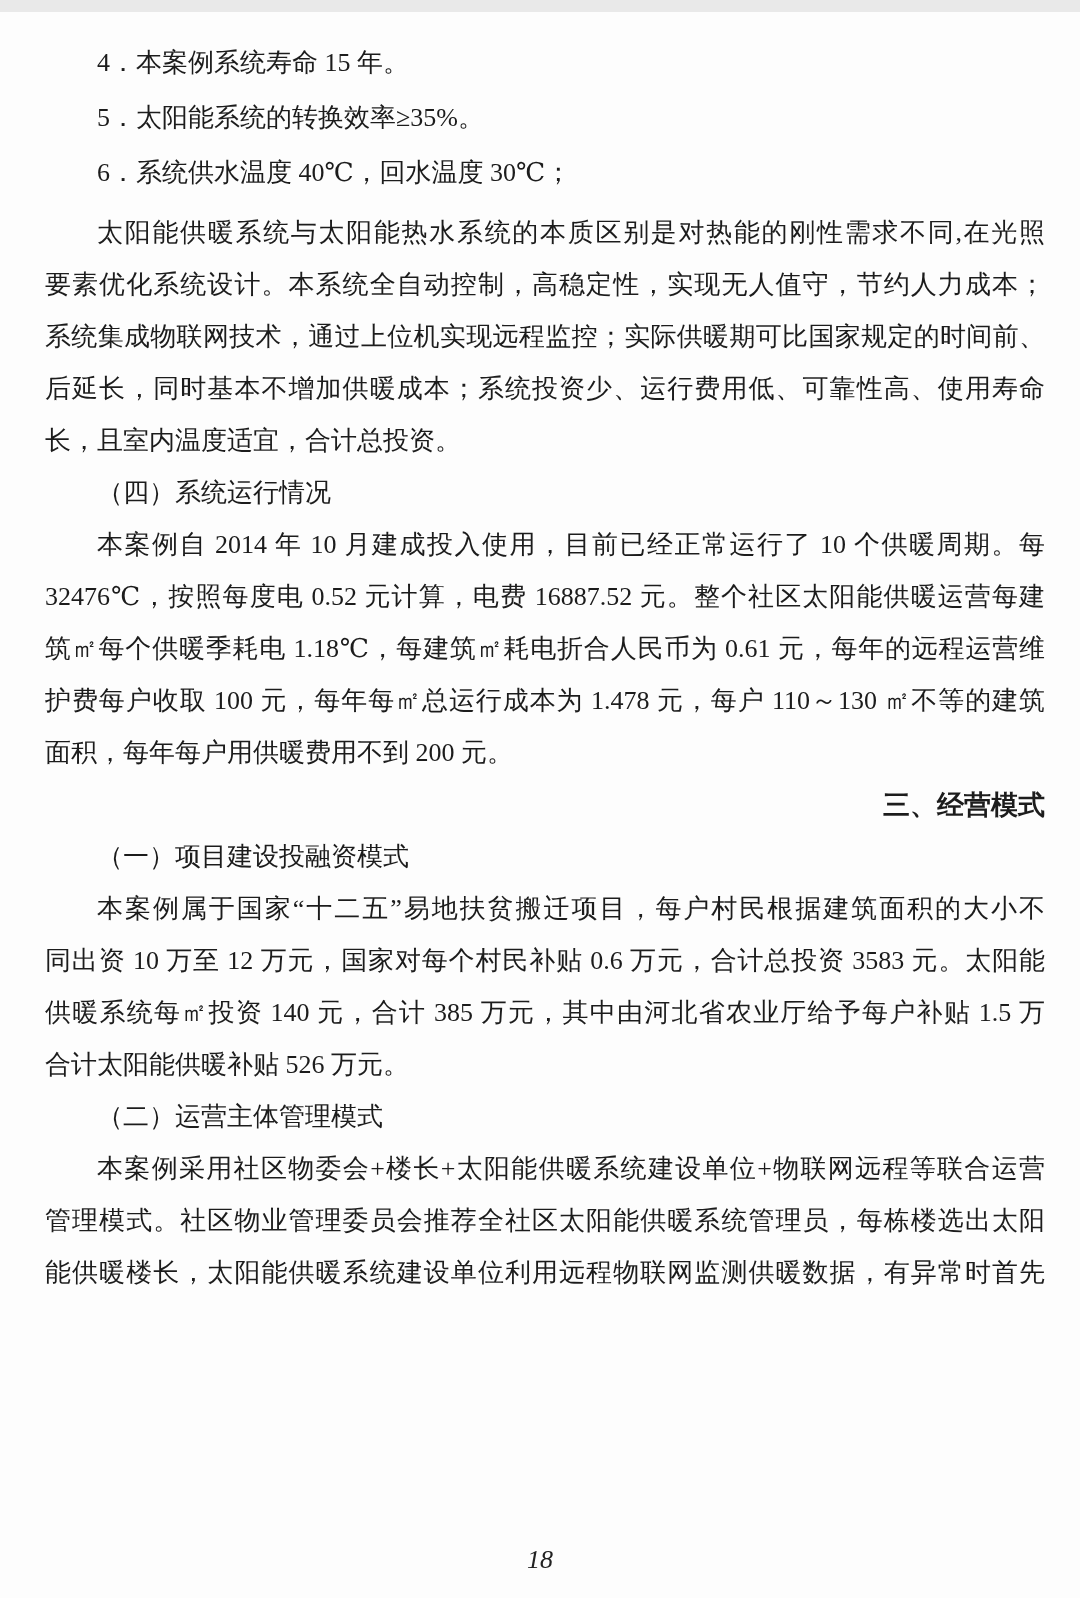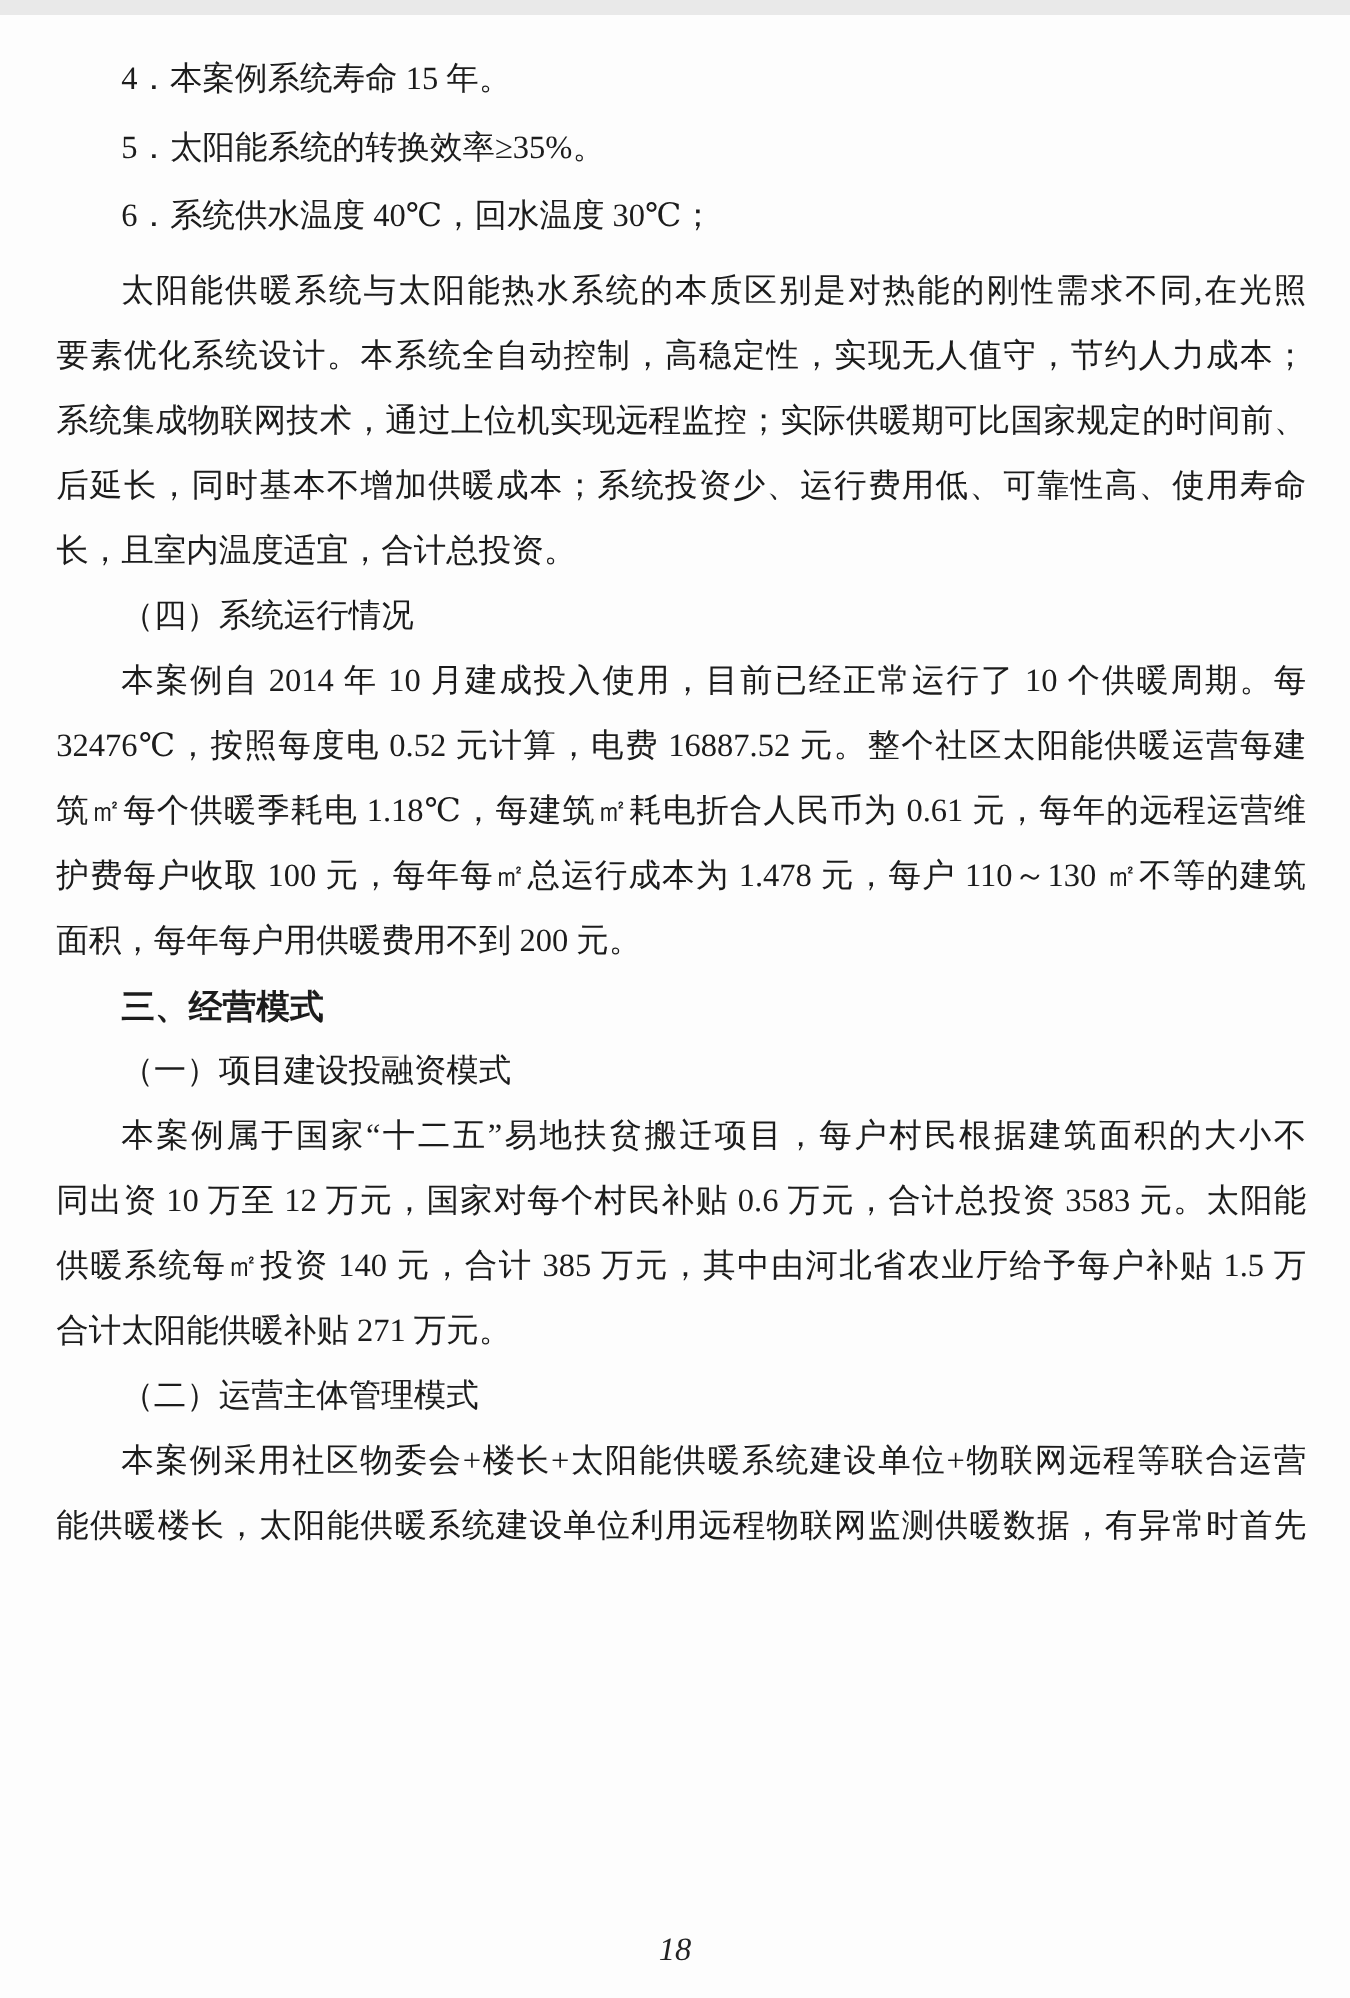--- a/index.html
+++ b/index.html
@@ -36,20 +36,21 @@
   .list-line {
     height: 55px;
     line-height: 55px;
   }
   .para { margin: 0; }
   .para-gap { margin-top: 7px; }
   .heading-line {
     font-family: "Liberation Sans", "DejaVu Sans", sans-serif;
     font-weight: 700;
     font-size: 27px;
+    text-align: right;
   }
   .page-number {
     position: absolute;
     top: 1528px;
     left: 0;
     width: 100%;
     text-align: center;
     font-size: 26px;
     line-height: 40px;
     color: #222;
@@ -85,26 +86,27 @@
     </div>
 
     <div class="line heading-line indent">三、经营模式</div>
 
     <div class="line indent">（一）项目建设投融资模式</div>
 
     <div class="para">
       <div class="line jl indent">本案例属于国家“十二五”易地扶贫搬迁项目，每户村民根据建筑面积的大小不</div>
       <div class="line jl">同出资 10 万至 12 万元，国家对每个村民补贴 0.6 万元，合计总投资 3583 元。太阳能</div>
       <div class="line jl">供暖系统每㎡投资 140 元，合计 385 万元，其中由河北省农业厅给予每户补贴 1.5 万</div>
-      <div class="line">合计太阳能供暖补贴 271 万元。</div>
+      <div class="line">合计太阳能供暖补贴 526 万元。</div>
     </div>
 
     <div class="line indent">（二）运营主体管理模式</div>
 
     <div class="para">
       <div class="line jl indent">本案例采用社区物委会+楼长+太阳能供暖系统建设单位+物联网远程等联合运营</div>
+      <div class="line jl">管理模式。社区物业管理委员会推荐全社区太阳能供暖系统管理员，每栋楼选出太阳</div>
       <div class="line jl">能供暖楼长，太阳能供暖系统建设单位利用远程物联网监测供暖数据，有异常时首先</div>
     </div>
 
   </div>
 
   <div class="page-number">18</div>
 </div>
 
 </body></html>

